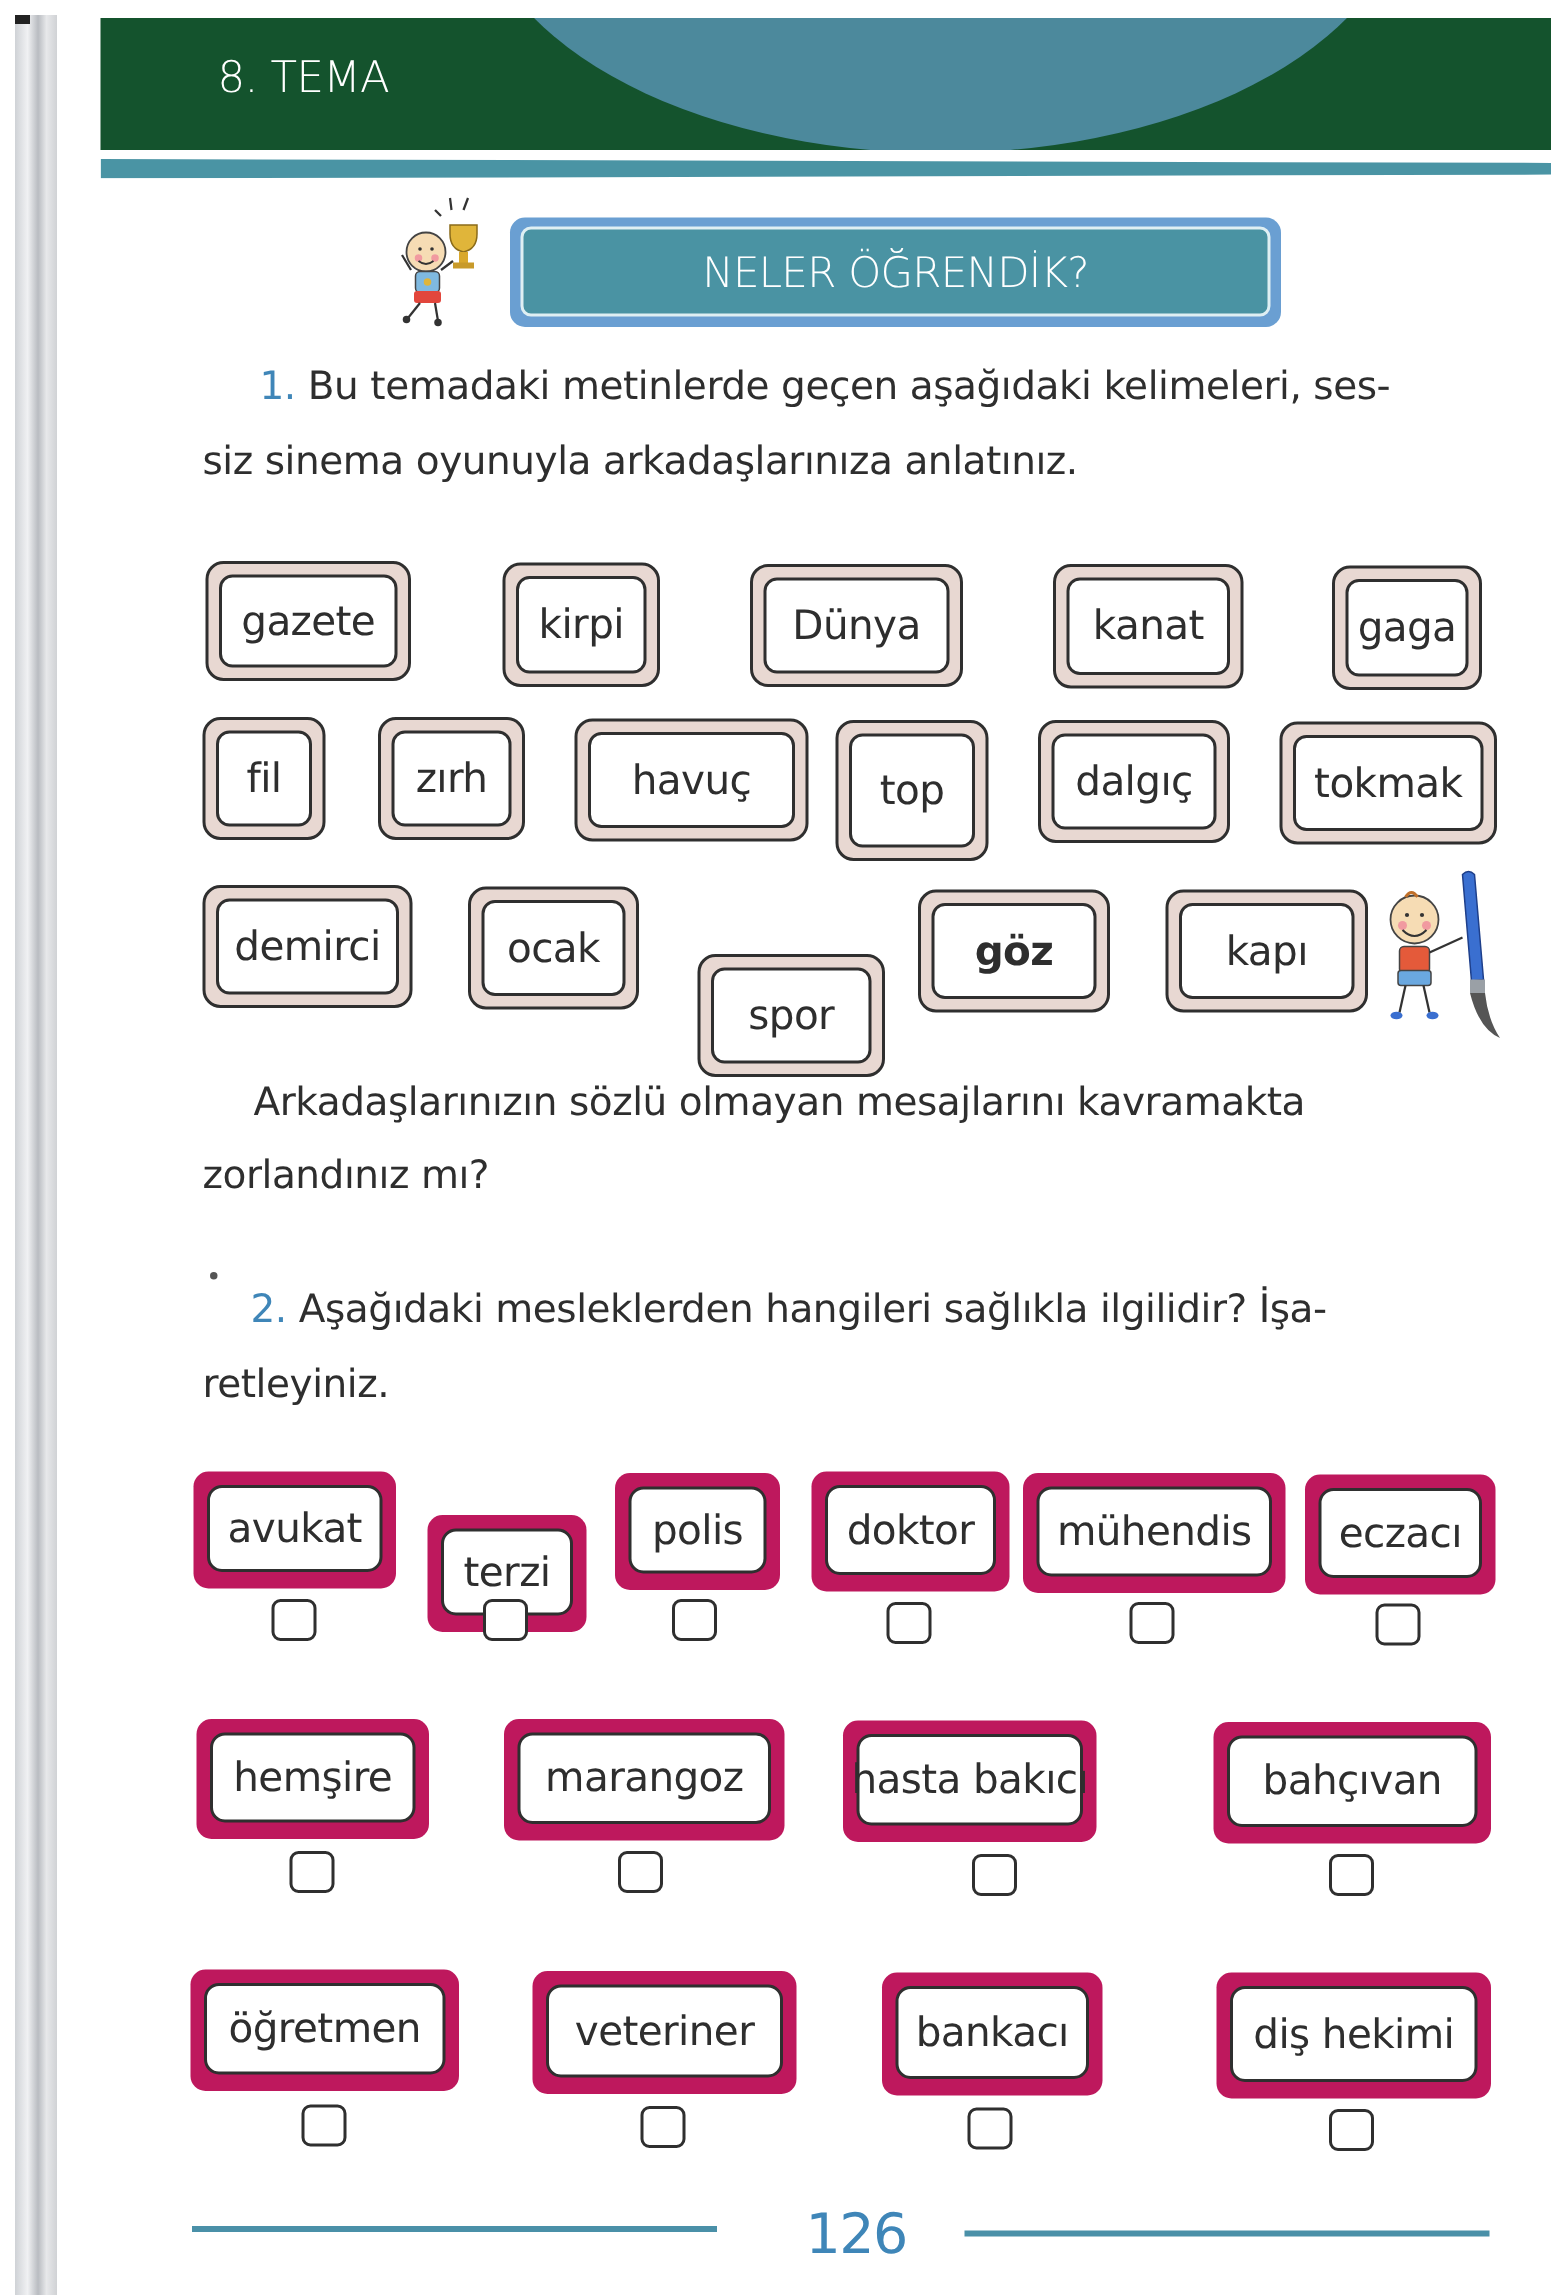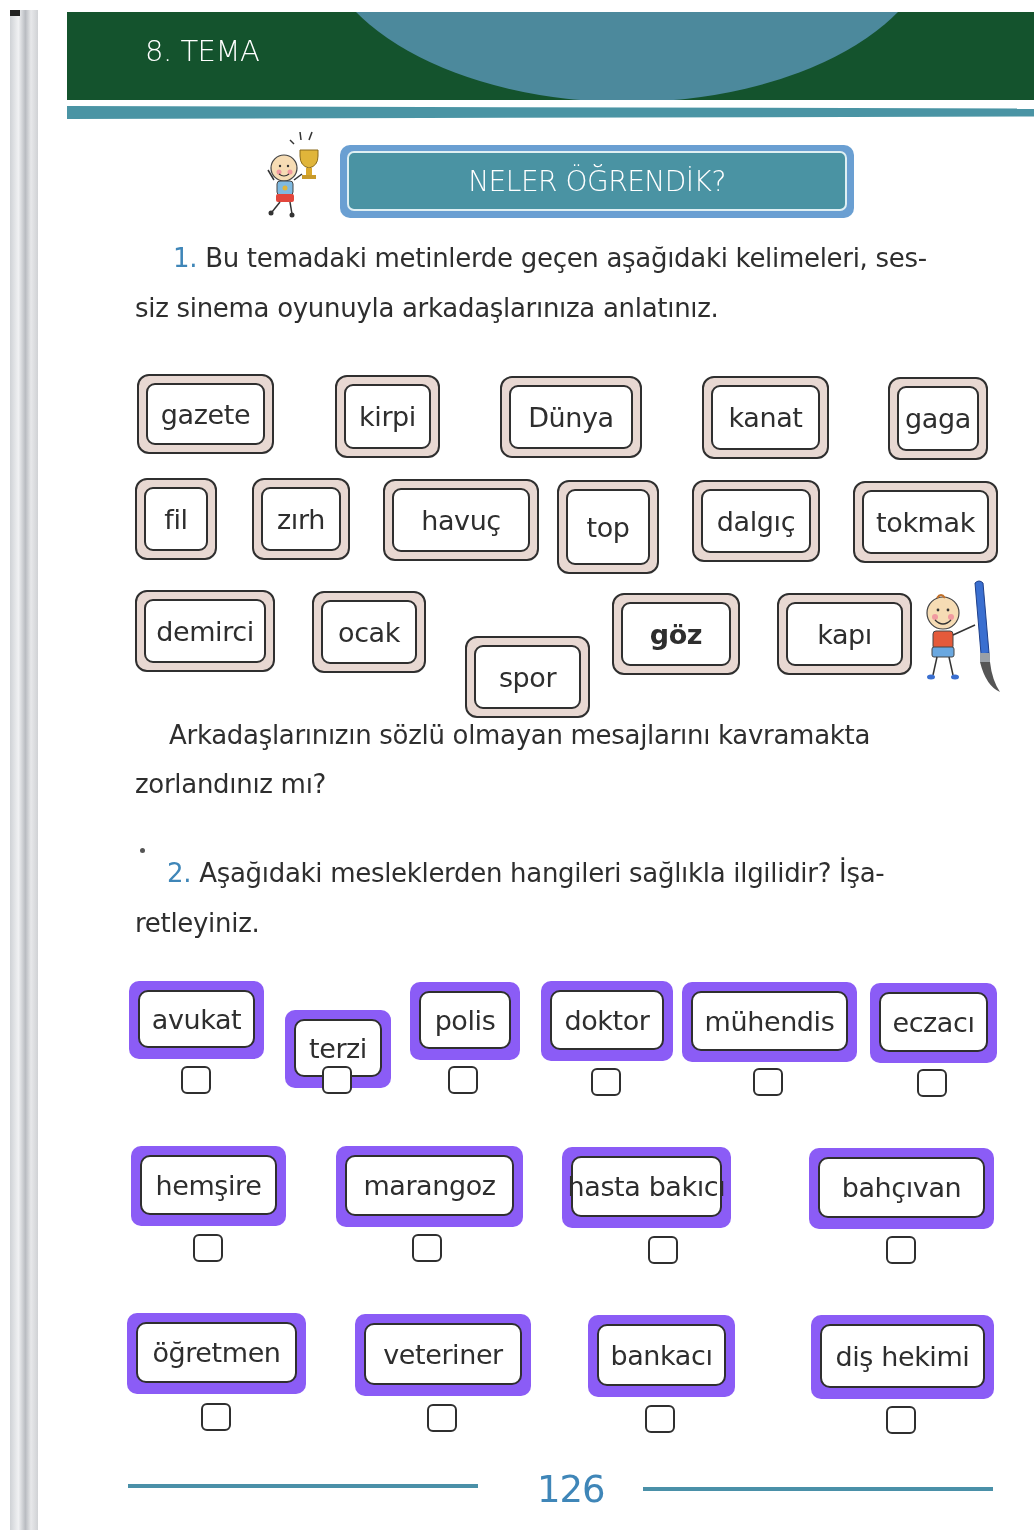--- a/index.html
+++ b/index.html
@@ -30,21 +30,21 @@
   .para { position: absolute; left: 135px; width: 865px; font-family: "DejaVu Sans", sans-serif;
     font-size: 26px; line-height: 50px; color: #2e2e2e; letter-spacing: -0.3px; text-align: justify; text-align-last: left; }
   .qnum { color: #3f86b8; }
 
   .word-card { position: absolute; background: #e8d8d2; border: 2px solid #2f2f2f; border-radius: 12px; }
   .word-card .inner { position: absolute; left: 7px; top: 7px; right: 7px; bottom: 7px;
     background: #ffffff; border: 2px solid #2f2f2f; border-radius: 9px;
     display: flex; align-items: center; justify-content: center;
     font-size: 27px; color: #2e2e2e; letter-spacing: -0.4px; white-space: nowrap; }
 
-  .job-card { position: absolute; background: #8b5cf6; border-radius: 10px; }
+  .job-card { position: absolute; background: #be185d; border-radius: 10px; }
   .job-card .inner { position: absolute; left: 9px; top: 9px; right: 9px; bottom: 11px;
     background: #ffffff; border: 2px solid #2f2f2f; border-radius: 10px;
     display: flex; align-items: center; justify-content: center;
     font-size: 27px; color: #2e2e2e; letter-spacing: -0.4px; white-space: nowrap; }
   .checkbox { position: absolute; width: 30px; height: 28px; border: 2px solid #2f2f2f; border-radius: 6px; background: #fff; cursor: pointer; }
 
   .footer-line { position: absolute; height: 4px; background: #4a90a8; }
   .page-num { position: absolute; left: 537px; top: 1468px; font-size: 37px; color: #3f86b8; letter-spacing: -1px; }
 
   .mascot-brush { position: absolute; left: 917px; top: 575px; width: 90px; height: 120px; }

